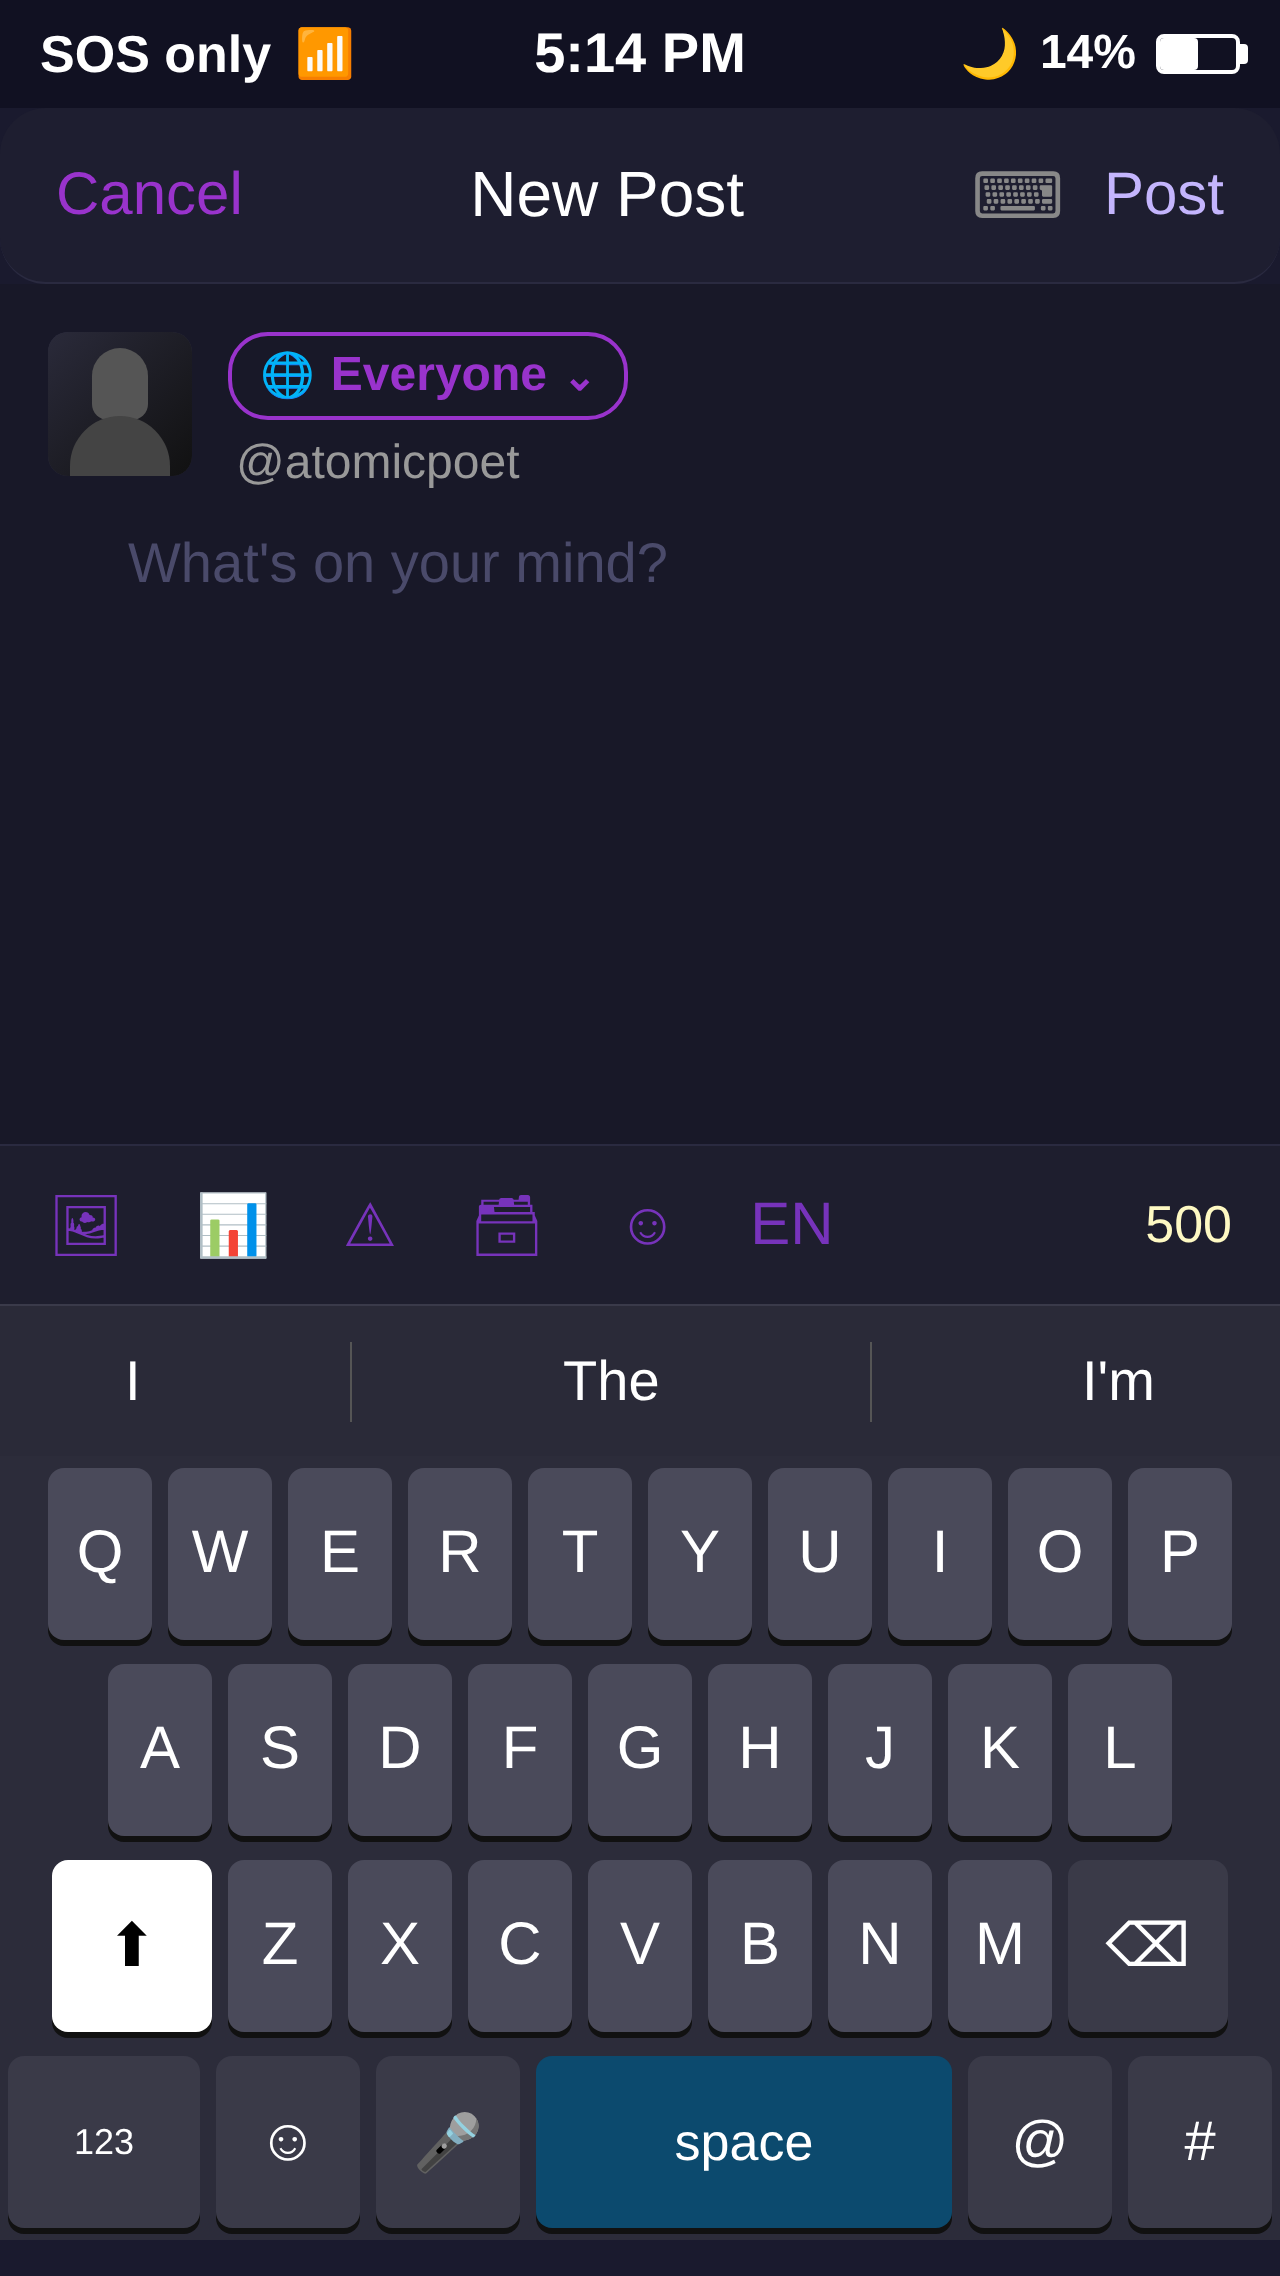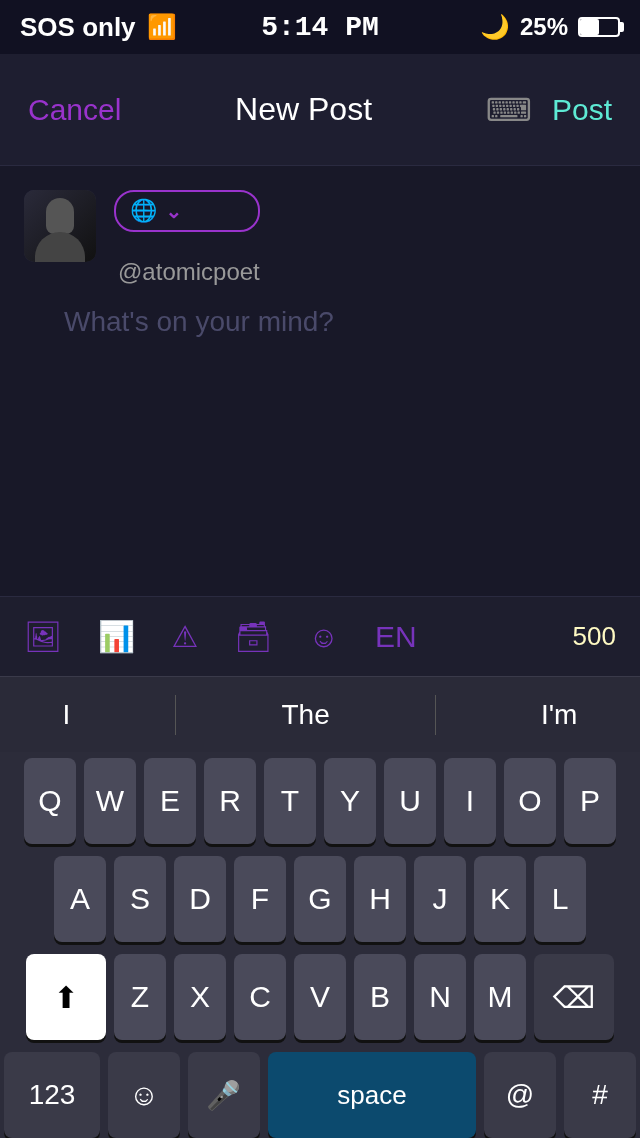--- a/index.html
+++ b/index.html
@@ -28,21 +28,20 @@
       display: flex;
       align-items: center;
       gap: 12px;
     }
     .status-center {
       position: absolute;
       left: 50%;
       transform: translateX(-50%);
       font-size: 28px;
       font-weight: 600;
-      font-family: Liberation Mono, monospace;
     }
     .status-right {
       display: flex;
       align-items: center;
       gap: 10px;
       font-size: 24px;
     }
     .wifi-icon { font-size: 24px; }
     .battery-rect {
       width: 42px;
@@ -66,26 +65,27 @@
     .battery-fill {
       width: 50%;
       height: 100%;
       background: #fff;
       border-radius: 2px;
     }
 
     
     .nav-bar {
       background: #1e1e30;
-      height: 112px;
+      height: 88px;
       display: flex;
       align-items: center;
       justify-content: space-between;
       padding: 0 28px;
       border-bottom: 1px solid #2a2a40;
+      border-radius: 23px;
     }
     .nav-cancel {
       color: #9933cc;
       font-size: 30px;
       font-weight: 400;
       cursor: pointer;
       background: none;
       border: none;
     }
     .nav-title {
@@ -96,21 +96,21 @@
     .nav-right {
       display: flex;
       align-items: center;
       gap: 20px;
     }
     .keyboard-toggle-icon {
       color: #888;
       font-size: 32px;
     }
     .nav-post {
-      color: #5eead4;
+      color: #c4b5fd;
       font-size: 30px;
       font-weight: 400;
       background: none;
       border: none;
       cursor: pointer;
     }
 
     
     .compose-area {
       background: #181828;
@@ -189,21 +189,20 @@
     .globe-icon {
       font-size: 22px;
     }
     .chevron-icon {
       font-size: 20px;
     }
     .username {
       color: #999;
       font-size: 24px;
       padding-left: 4px;
-      margin-top: 18px;
     }
     .compose-placeholder {
       color: #4a4a6a;
       font-size: 28px;
       margin-top: 20px;
       padding-left: 4px;
       margin-left: 36px;
     }
 
     
@@ -289,21 +288,21 @@
       background: #ffffff;
       color: #000;
     }
     .key-backspace {
       width: 80px;
       background: #3a3a48;
     }
     .key-numbers {
       width: 96px;
       background: #3a3a48;
-      font-size: 28px;
+      font-size: 18px;
     }
     .key-emoji {
       width: 72px;
       background: #3a3a48;
       font-size: 30px;
     }
     .key-mic {
       width: 72px;
       background: #3a3a48;
       font-size: 28px;
@@ -329,21 +328,21 @@
 <body>
 
 <div class="status-bar">
   <div class="status-left">
     <span>SOS only</span>
     <span class="wifi-icon">📶</span>
   </div>
   <div class="status-center">5:14 PM</div>
   <div class="status-right">
     <span>🌙</span>
-    <span>25%</span>
+    <span>14%</span>
     <div class="battery-rect">
       <div class="battery-fill"></div>
     </div>
   </div>
 </div>
 
 <div class="nav-bar">
   <button class="nav-cancel">Cancel</button>
   <span class="nav-title">New Post</span>
   <div class="nav-right">
@@ -355,20 +354,21 @@
 <div class="compose-area">
   <div class="compose-header">
     <div class="avatar">
       <div class="avatar-img">
         <div class="avatar-silhouette"></div>
       </div>
     </div>
     <div class="compose-meta">
       <div class="audience-pill">
         <span class="globe-icon">🌐</span>
+        <span>Everyone</span>
         <span class="chevron-icon">⌄</span>
       </div>
       <span class="username">@atomicpoet</span>
     </div>
   </div>
   <div class="compose-placeholder">What's on your mind?</div>
 </div>
 
 <div class="toolbar">
   <div class="toolbar-icons">

